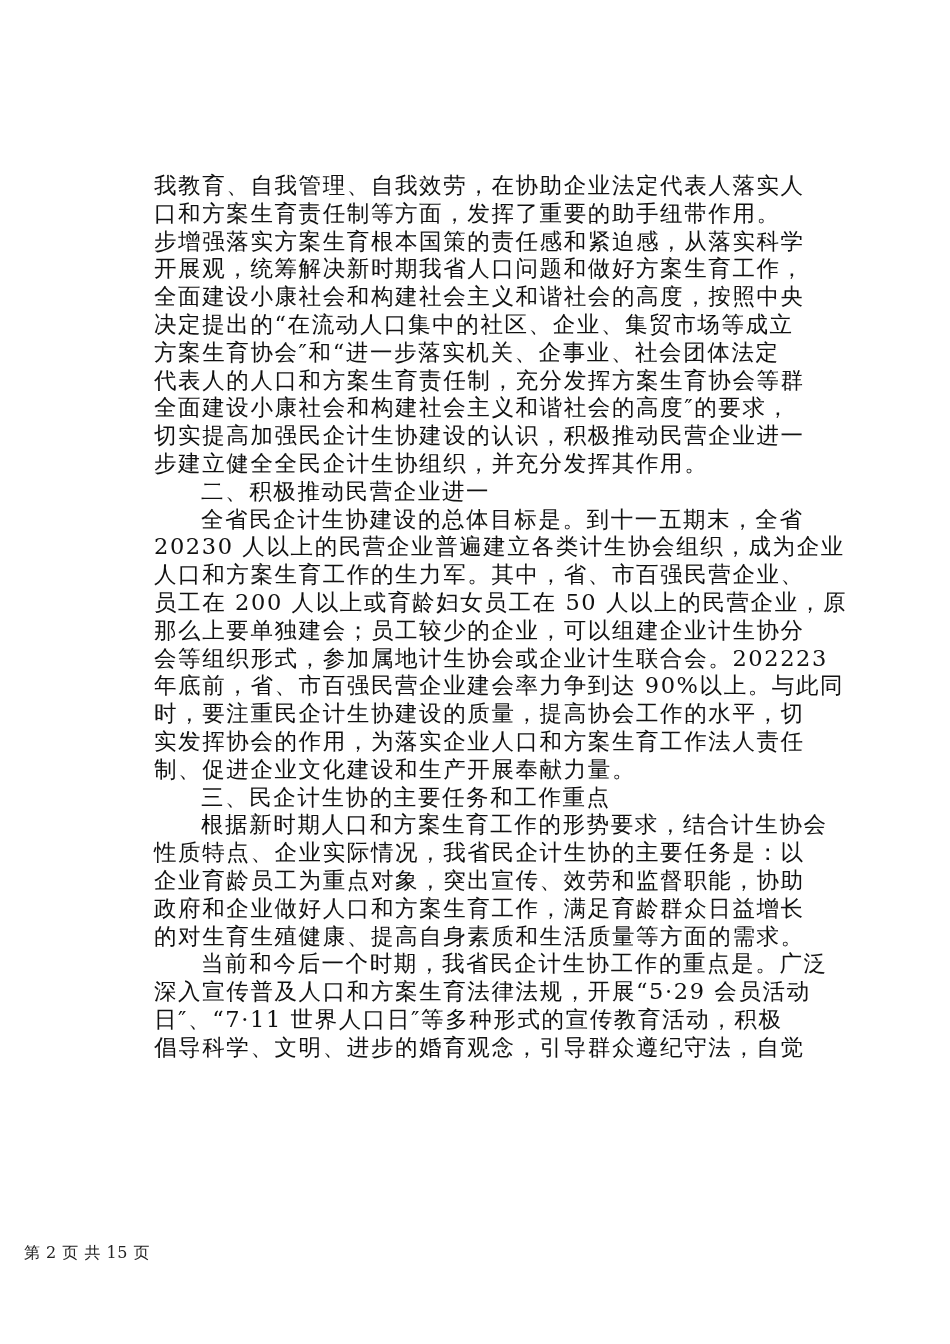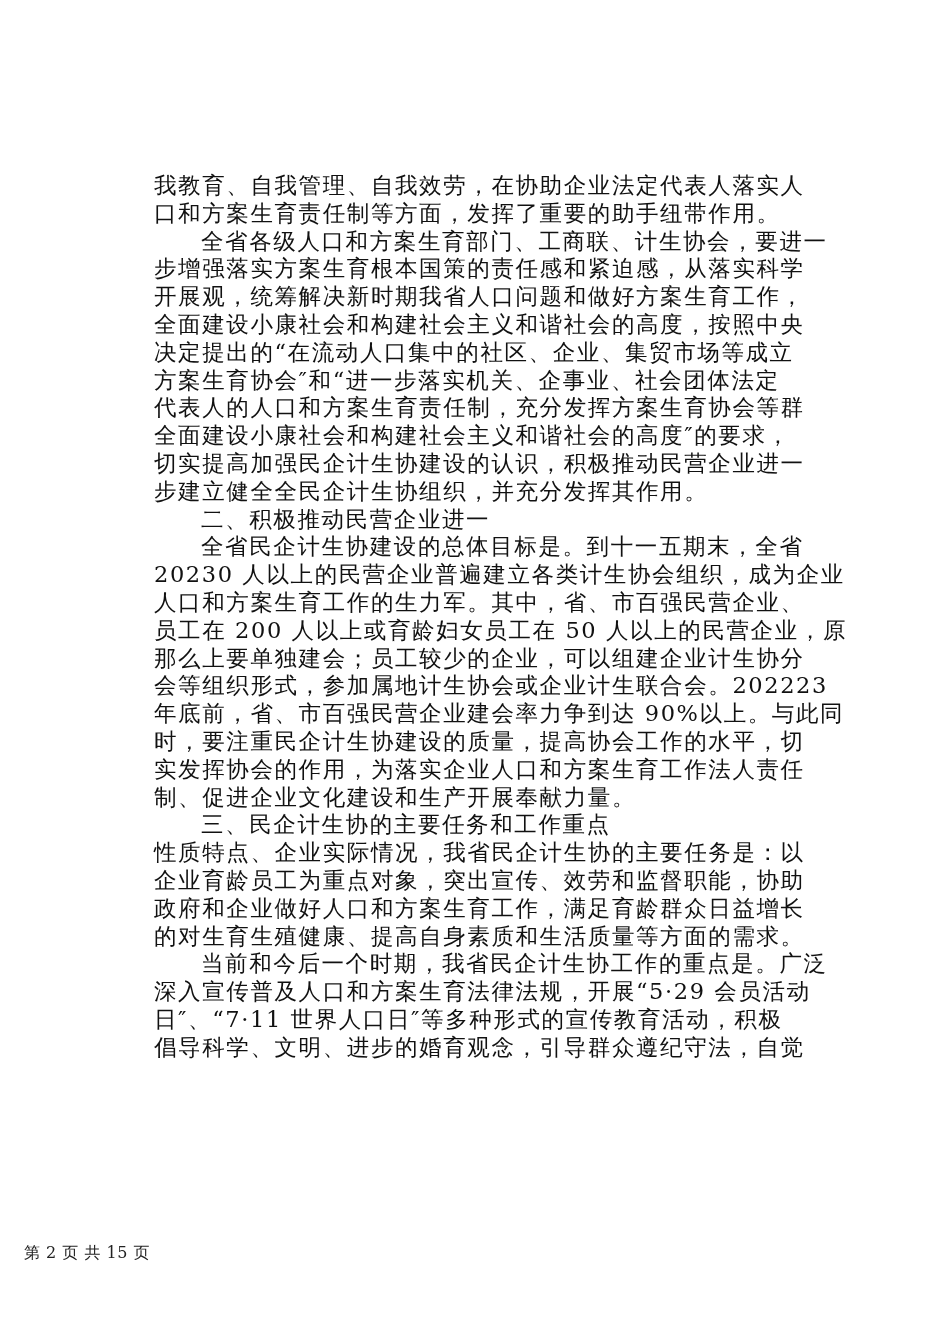--- a/index.html
+++ b/index.html
@@ -50,21 +50,20 @@
       letter-spacing: 0.5px;
     }
   </style>
 </head>
 <body>
 
 <div class="page">
   <div class="body-text">
     <span class="line">我教育、自我管理、自我效劳，在协助企业法定代表人落实人</span>
     <span class="line">口和方案生育责任制等方面，发挥了重要的助手纽带作用。</span>
-    <span class="line indent">全省各级人口和方案生育部门、工商联、计生协会，要进一</span>
     <span class="line">步增强落实方案生育根本国策的责任感和紧迫感，从落实科学</span>
     <span class="line">开展观，统筹解决新时期我省人口问题和做好方案生育工作，</span>
     <span class="line">全面建设小康社会和构建社会主义和谐社会的高度，按照中央</span>
     <span class="line">决定提出的“在流动人口集中的社区、企业、集贸市场等成立</span>
     <span class="line">方案生育协会″和“进一步落实机关、企事业、社会团体法定</span>
     <span class="line">代表人的人口和方案生育责任制，充分发挥方案生育协会等群</span>
     <span class="line">全面建设小康社会和构建社会主义和谐社会的高度″的要求，</span>
     <span class="line">切实提高加强民企计生协建设的认识，积极推动民营企业进一</span>
     <span class="line">步建立健全全民企计生协组织，并充分发挥其作用。</span>
     <span class="line heading indent">二、积极推动民营企业进一</span>
@@ -72,20 +71,21 @@
     <span class="line">20230 人以上的民营企业普遍建立各类计生协会组织，成为企业</span>
     <span class="line">人口和方案生育工作的生力军。其中，省、市百强民营企业、</span>
     <span class="line">员工在 200 人以上或育龄妇女员工在 50 人以上的民营企业，原</span>
     <span class="line">那么上要单独建会；员工较少的企业，可以组建企业计生协分</span>
     <span class="line">会等组织形式，参加属地计生协会或企业计生联合会。202223</span>
     <span class="line">年底前，省、市百强民营企业建会率力争到达 90%以上。与此同</span>
     <span class="line">时，要注重民企计生协建设的质量，提高协会工作的水平，切</span>
     <span class="line">实发挥协会的作用，为落实企业人口和方案生育工作法人责任</span>
     <span class="line">制、促进企业文化建设和生产开展奉献力量。</span>
     <span class="line heading indent">三、民企计生协的主要任务和工作重点</span>
+    <span class="line indent">根据新时期人口和方案生育工作的形势要求，结合计生协会</span>
     <span class="line">性质特点、企业实际情况，我省民企计生协的主要任务是：以</span>
     <span class="line">企业育龄员工为重点对象，突出宣传、效劳和监督职能，协助</span>
     <span class="line">政府和企业做好人口和方案生育工作，满足育龄群众日益增长</span>
     <span class="line">的对生育生殖健康、提高自身素质和生活质量等方面的需求。</span>
     <span class="line indent">当前和今后一个时期，我省民企计生协工作的重点是。广泛</span>
     <span class="line">深入宣传普及人口和方案生育法律法规，开展“5·29 会员活动</span>
     <span class="line">日″、“7·11 世界人口日″等多种形式的宣传教育活动，积极</span>
     <span class="line">倡导科学、文明、进步的婚育观念，引导群众遵纪守法，自觉</span>
   </div>
 

